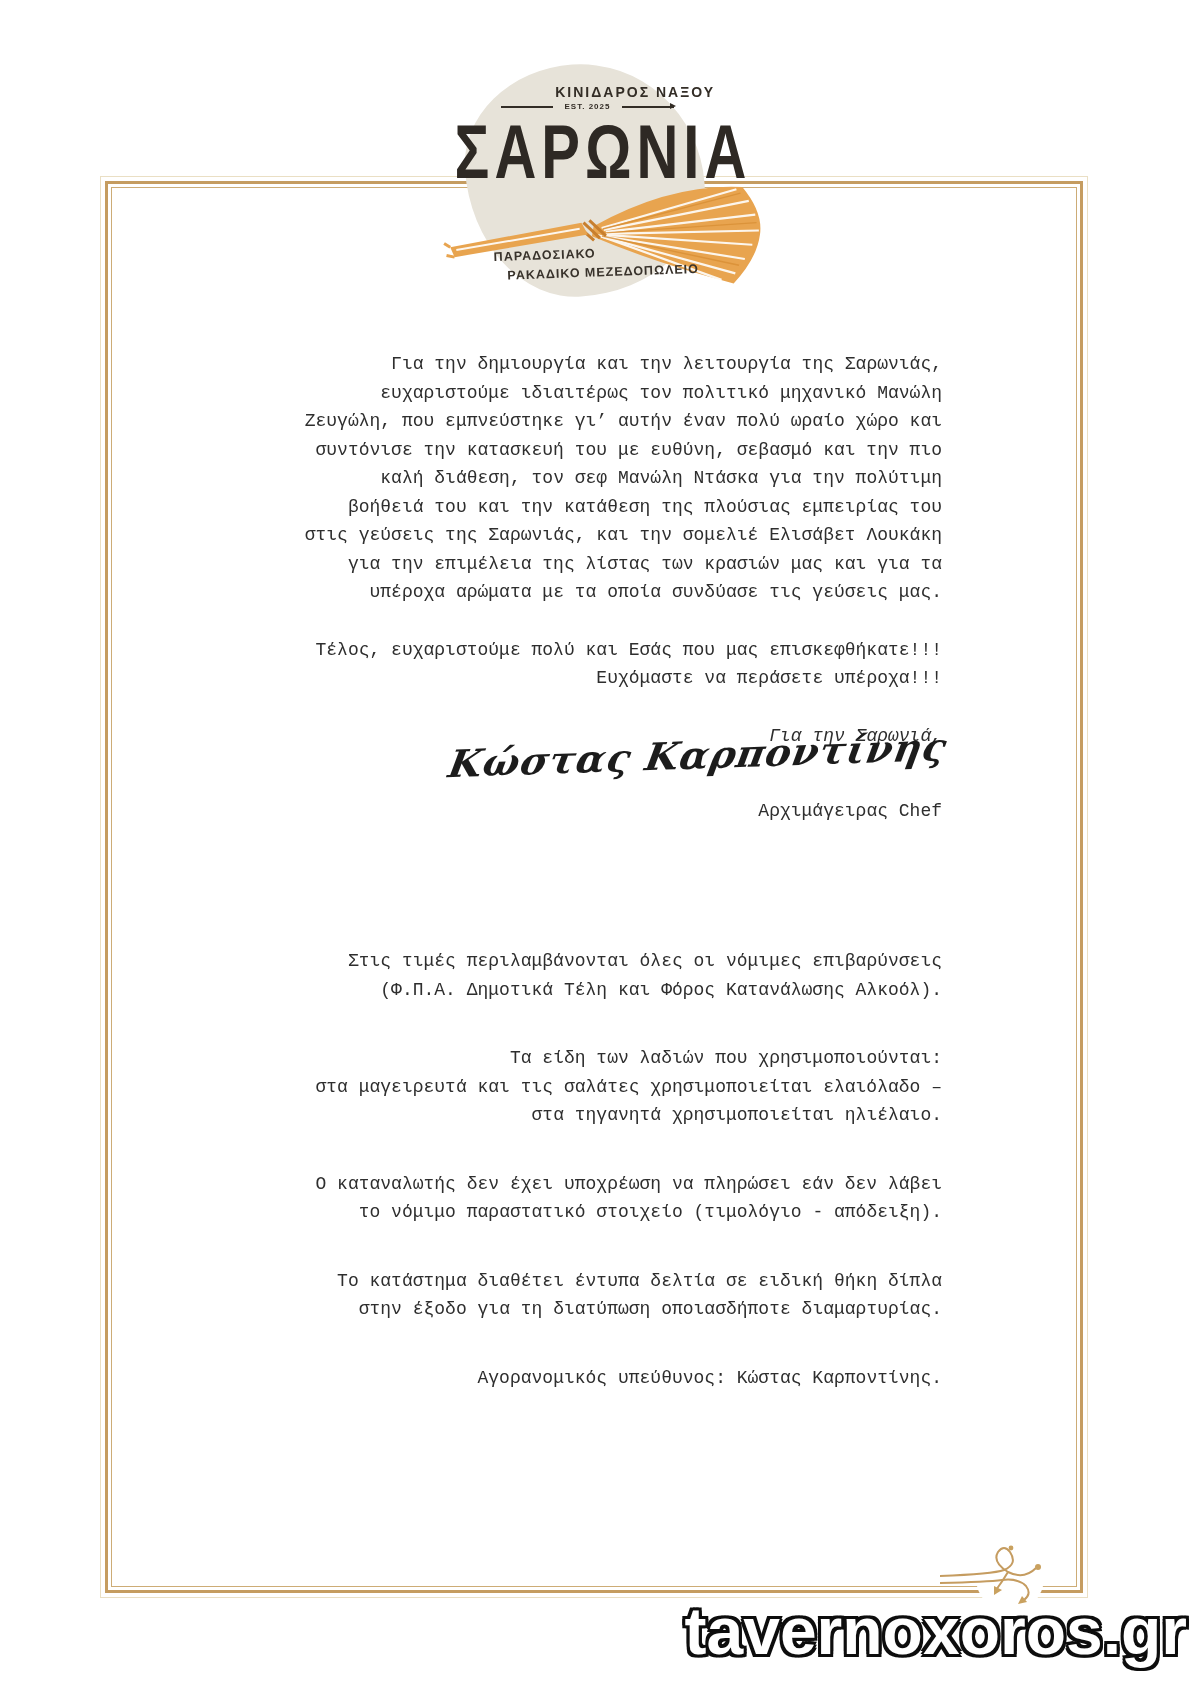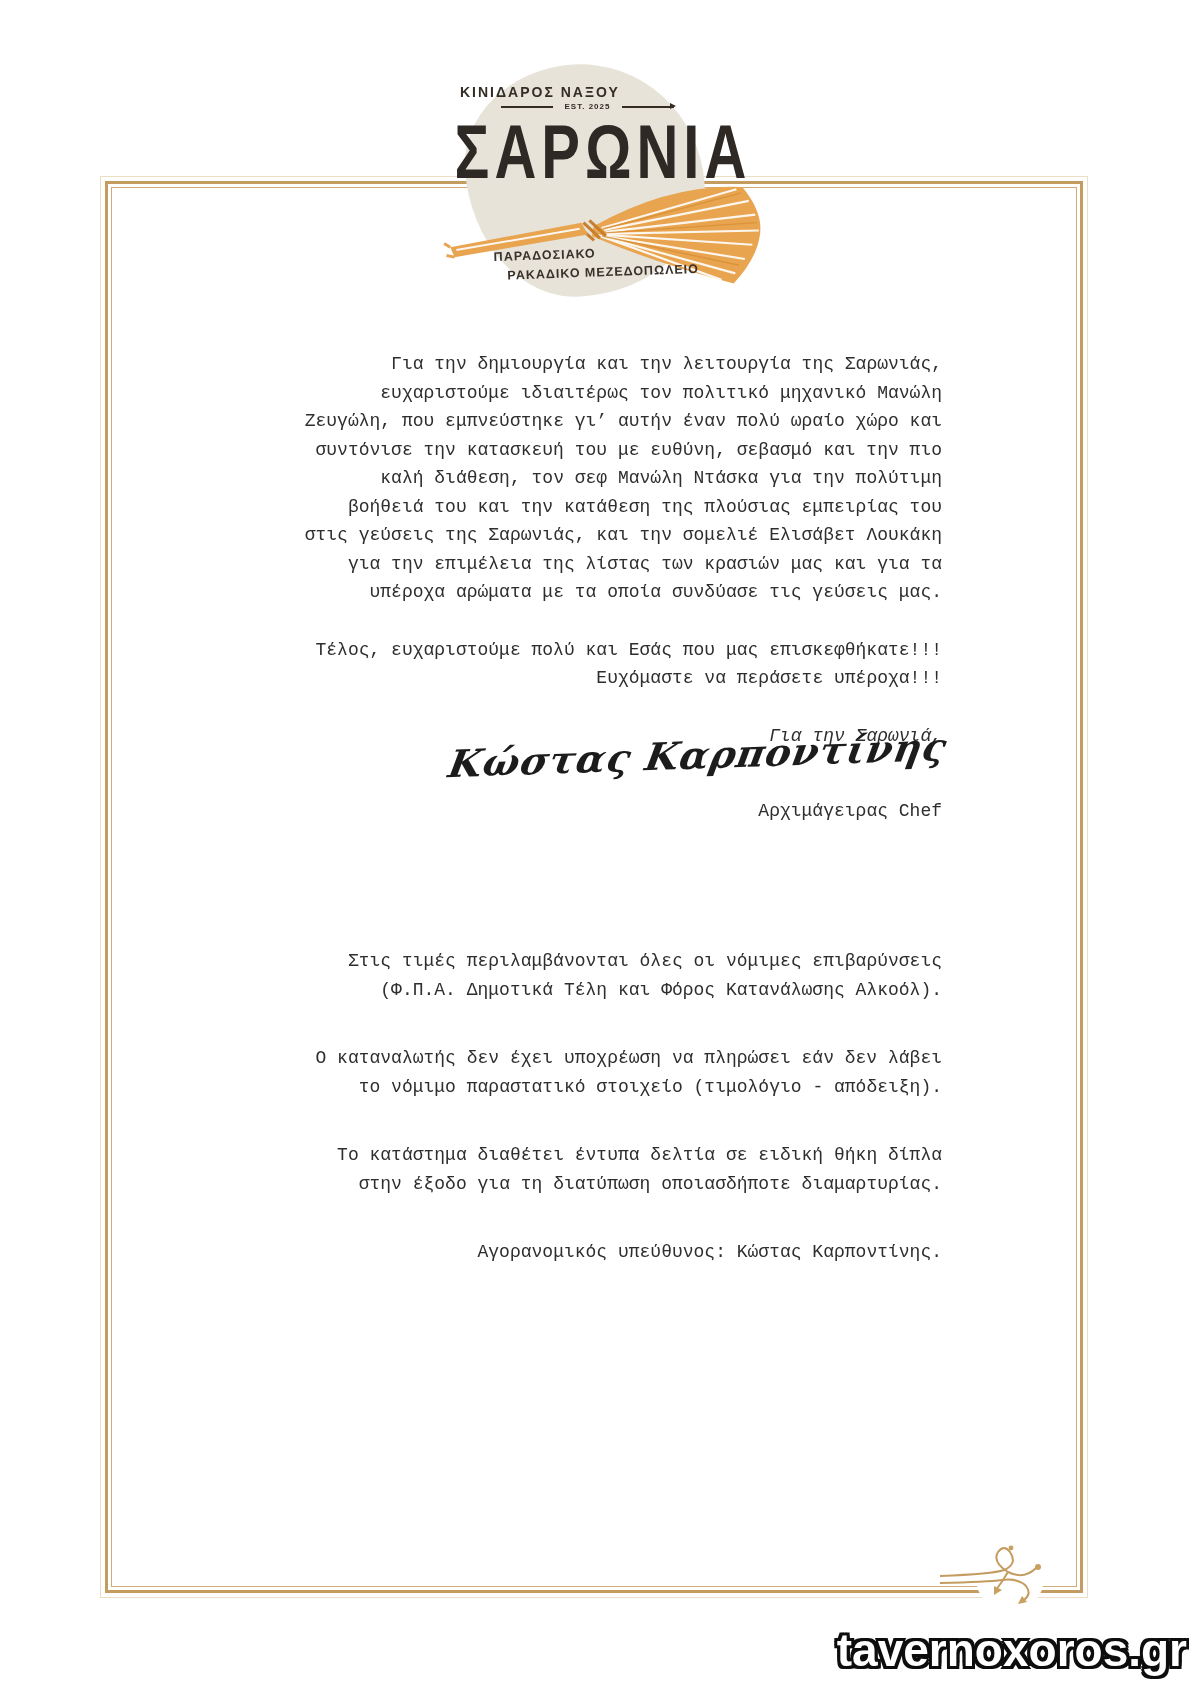--- a/index.html
+++ b/index.html
@@ -21,21 +21,21 @@
   .logo{
     position:absolute;left:430px;top:50px;width:345px;height:252px;z-index:6;
   }
   .logo-blob{
     position:absolute;left:36px;top:14px;width:238px;height:232px;
     background:#e7e3d9;
     border-radius:48% 52% 55% 45% / 42% 55% 45% 58%;
     transform:rotate(-4deg);
   }
   .logo-region{
-    position:absolute;left:30px;top:34px;width:255px;text-align:left;
+    position:absolute;left:30px;top:34px;width:255px;text-align:right;
     font-weight:bold;font-size:14px;letter-spacing:2px;color:#332d26;
     font-family:"Liberation Sans", sans-serif;
   }
   .logo-est{
     position:absolute;left:30px;top:52px;width:255px;
     display:flex;align-items:center;justify-content:center;gap:12px;
     font-size:8px;font-weight:bold;color:#332d26;letter-spacing:1px;
   }
   .logo-est .rule{height:2px;background:#332d26;flex:0 0 52px;position:relative;}
   .logo-est .rule.right:after{
@@ -66,22 +66,22 @@
   .signature{
     font-family:"DejaVu Serif", serif;font-style:italic;font-weight:bold;
     font-size:38px;color:#1c1c1c;transform:skewX(-12deg) rotate(-2deg);
     transform-origin:left center;margin:8px 0 10px 2px;letter-spacing:1px;
     white-space:nowrap;
   }
   .sig-title{margin-bottom:122px !important;}
   .notice{margin-bottom:40px !important;}
   
   .watermark{
-    position:absolute;right:2px;bottom:4px;z-index:10;
-    font-family:"Liberation Sans", sans-serif;font-weight:bold;font-size:46px;
+    position:absolute;right:2px;bottom:12px;z-index:10;
+    font-family:"Liberation Sans", sans-serif;font-weight:bold;font-size:66px;
     color:#ffffff;letter-spacing:0px;
     text-shadow:
       -3px -3px 0 #0d0d0d, 3px -3px 0 #0d0d0d, -3px 3px 0 #0d0d0d, 3px 3px 0 #0d0d0d,
       -3px 0 0 #0d0d0d, 3px 0 0 #0d0d0d, 0 -3px 0 #0d0d0d, 0 3px 0 #0d0d0d;
   }
 </style>
 </head>
 <body>
 
 <div class="frame-outer">
@@ -155,20 +155,23 @@
 για την επιμέλεια της λίστας των κρασιών μας και για τα
 υπέροχα αρώματα με τα οποία συνδύασε τις γεύσεις μας.</p>
   <p>Τέλος, ευχαριστούμε πολύ και Εσάς που μας επισκεφθήκατε!!!
 Ευχόμαστε να περάσετε υπέροχα!!!</p>
   <p class="closing">Για την Σαρωνιά,</p>
   <div class="signature">Κώστας Καρποντίνης</div>
   <p class="sig-title">Αρχιμάγειρας Chef</p>
 
   <p class="notice">Στις τιμές περιλαμβάνονται όλες οι νόμιμες επιβαρύνσεις
 (Φ.Π.Α. Δημοτικά Τέλη και Φόρος Κατανάλωσης Αλκοόλ).</p>
+  <p class="notice">Τα είδη των λαδιών που χρησιμοποιούνται:
+στα μαγειρευτά και τις σαλάτες χρησιμοποιείται ελαιόλαδο –
+στα τηγανητά χρησιμοποιείται ηλιέλαιο.</p>
   <p class="notice">Ο καταναλωτής δεν έχει υποχρέωση να πληρώσει εάν δεν λάβει
 το νόμιμο παραστατικό στοιχείο (τιμολόγιο - απόδειξη).</p>
   <p class="notice">Το κατάστημα διαθέτει έντυπα δελτία σε ειδική θήκη δίπλα
 στην έξοδο για τη διατύπωση οποιασδήποτε διαμαρτυρίας.</p>
   <p class="notice">Αγορανομικός υπεύθυνος: Κώστας Καρποντίνης.</p>
 </div>
 
 <div class="watermark">tavernoxoros.gr</div>
 
 </body></html>

